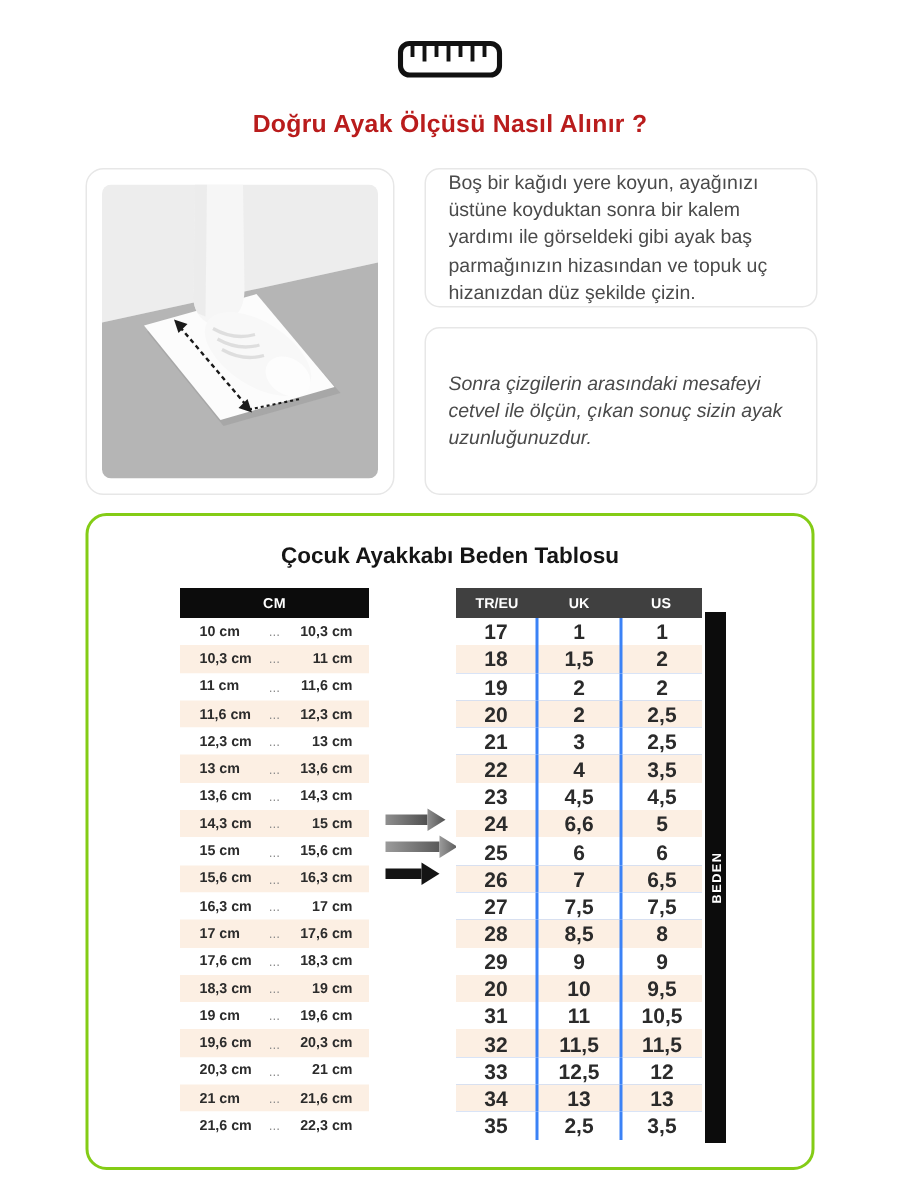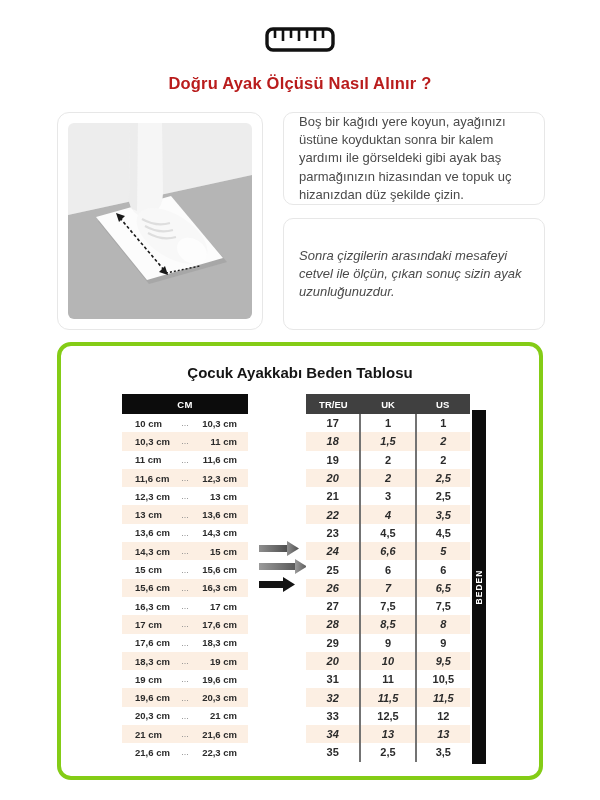--- a/index.html
+++ b/index.html
@@ -19,21 +19,21 @@
 
   .para-box { position:absolute; left:283px; width:262px;
     border:1px solid #e7e7e7; border-radius:10px; background:#fff;
     color:#4a4a4a; font-size:13px; line-height:1.4; display:flex; align-items:center; }
   .para-box .inner { padding:12px 15px; }
   .para-1 { top:112px; height:93px; }
   .para-2 { top:218px; height:112px;font-style:italic; }
 
   
   .size-box { position:absolute; left:57px; top:342px; width:486px; height:438px;
-    border:4px solid #84cc16; border-radius:14px; background:#fff; }
+    border:2px solid #84cc16; border-radius:14px; background:#fff; }
   .size-title { position:absolute; left:0; top:18px; width:100%; text-align:center;
     font-size:15px; font-weight:bold; color:#151515; }
 
   
   .cm-table { position:absolute; left:61px; top:48px; width:126px; }
   .cm-head { height:20px; background:#0c0c0c; color:#fff; font-size:9.5px; font-weight:bold;
     display:flex; align-items:center; justify-content:center; letter-spacing:.3px; }
   .trow { height:18.3px; display:grid; grid-template-columns:1fr 22px 1fr;
     align-items:center; font-size:9.5px; font-weight:bold; color:#2b2b2b; background:#fff; }
   .trow.alt { background:#fcefe3; }
@@ -42,23 +42,23 @@
   .trow .cmax { text-align:right; padding-right:11px; }
 
   
   .arrows { position:absolute; left:196px; top:194px; }
 
   
   .size-table { position:absolute; left:245px; top:48px; width:164px; }
   .size-head { height:20px; background:#404040; color:#fff; font-size:9.5px; font-weight:bold;
     display:grid; grid-template-columns:1fr 1fr 1fr; align-items:center; text-align:center; }
   .srow { height:18.3px; display:grid; grid-template-columns:1fr 1fr 1fr; column-gap:2px;
-    align-items:stretch; font-size:11px; font-weight:bold; color:#2b2b2b; background:#737373; }
+    align-items:stretch; font-size:14px; font-weight:bold; color:#2b2b2b; background:#3b82f6; }
   .srow span { display:flex; align-items:center; justify-content:center; background:#fff; }
-  .srow.alt span { background:#fcefe3;font-style:italic; }
+  .srow.alt span { background:#fcefe3; }
 
   
   .beden-bar { position:absolute; left:411px; top:64px; width:14px; height:354px;
     background:#0c0c0c; display:flex; align-items:center; justify-content:center; }
   .beden-bar span { transform:rotate(-90deg); color:#fff; font-size:8.5px; font-weight:bold;
     letter-spacing:1px; white-space:nowrap; }
 </style>
 </head>
 <body>
 

